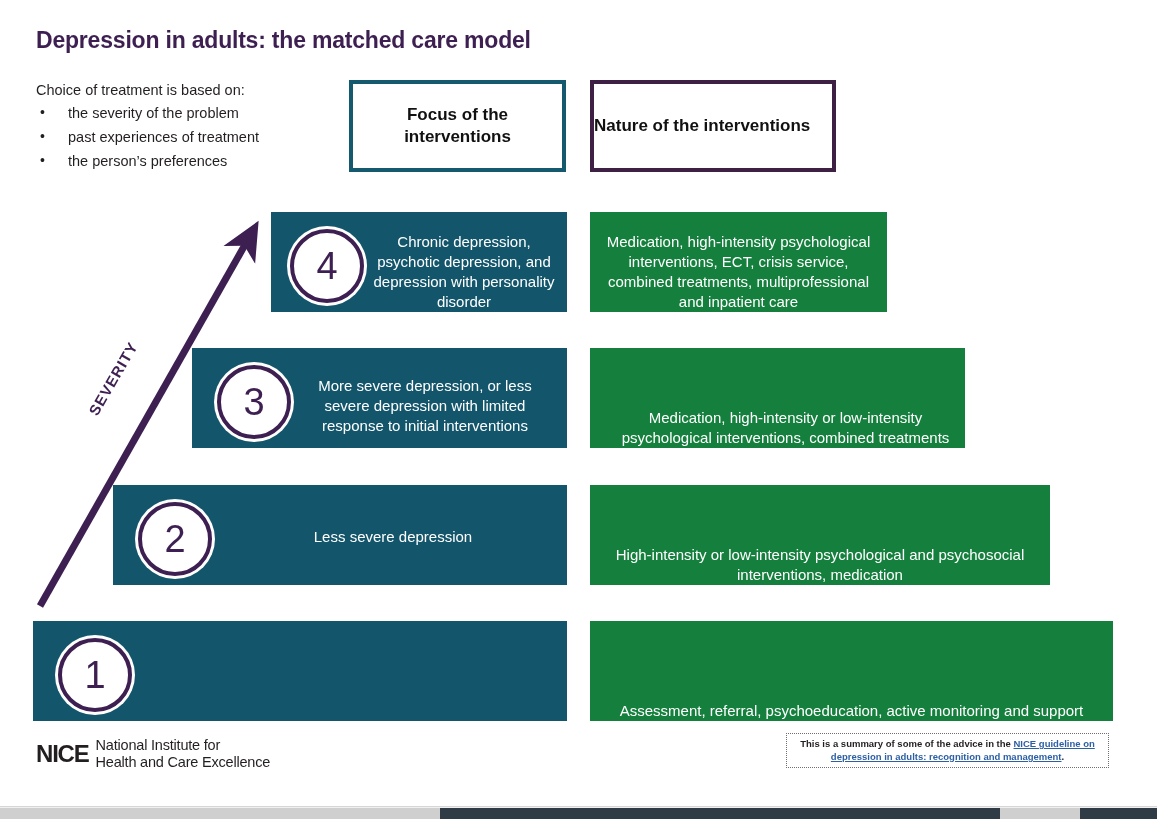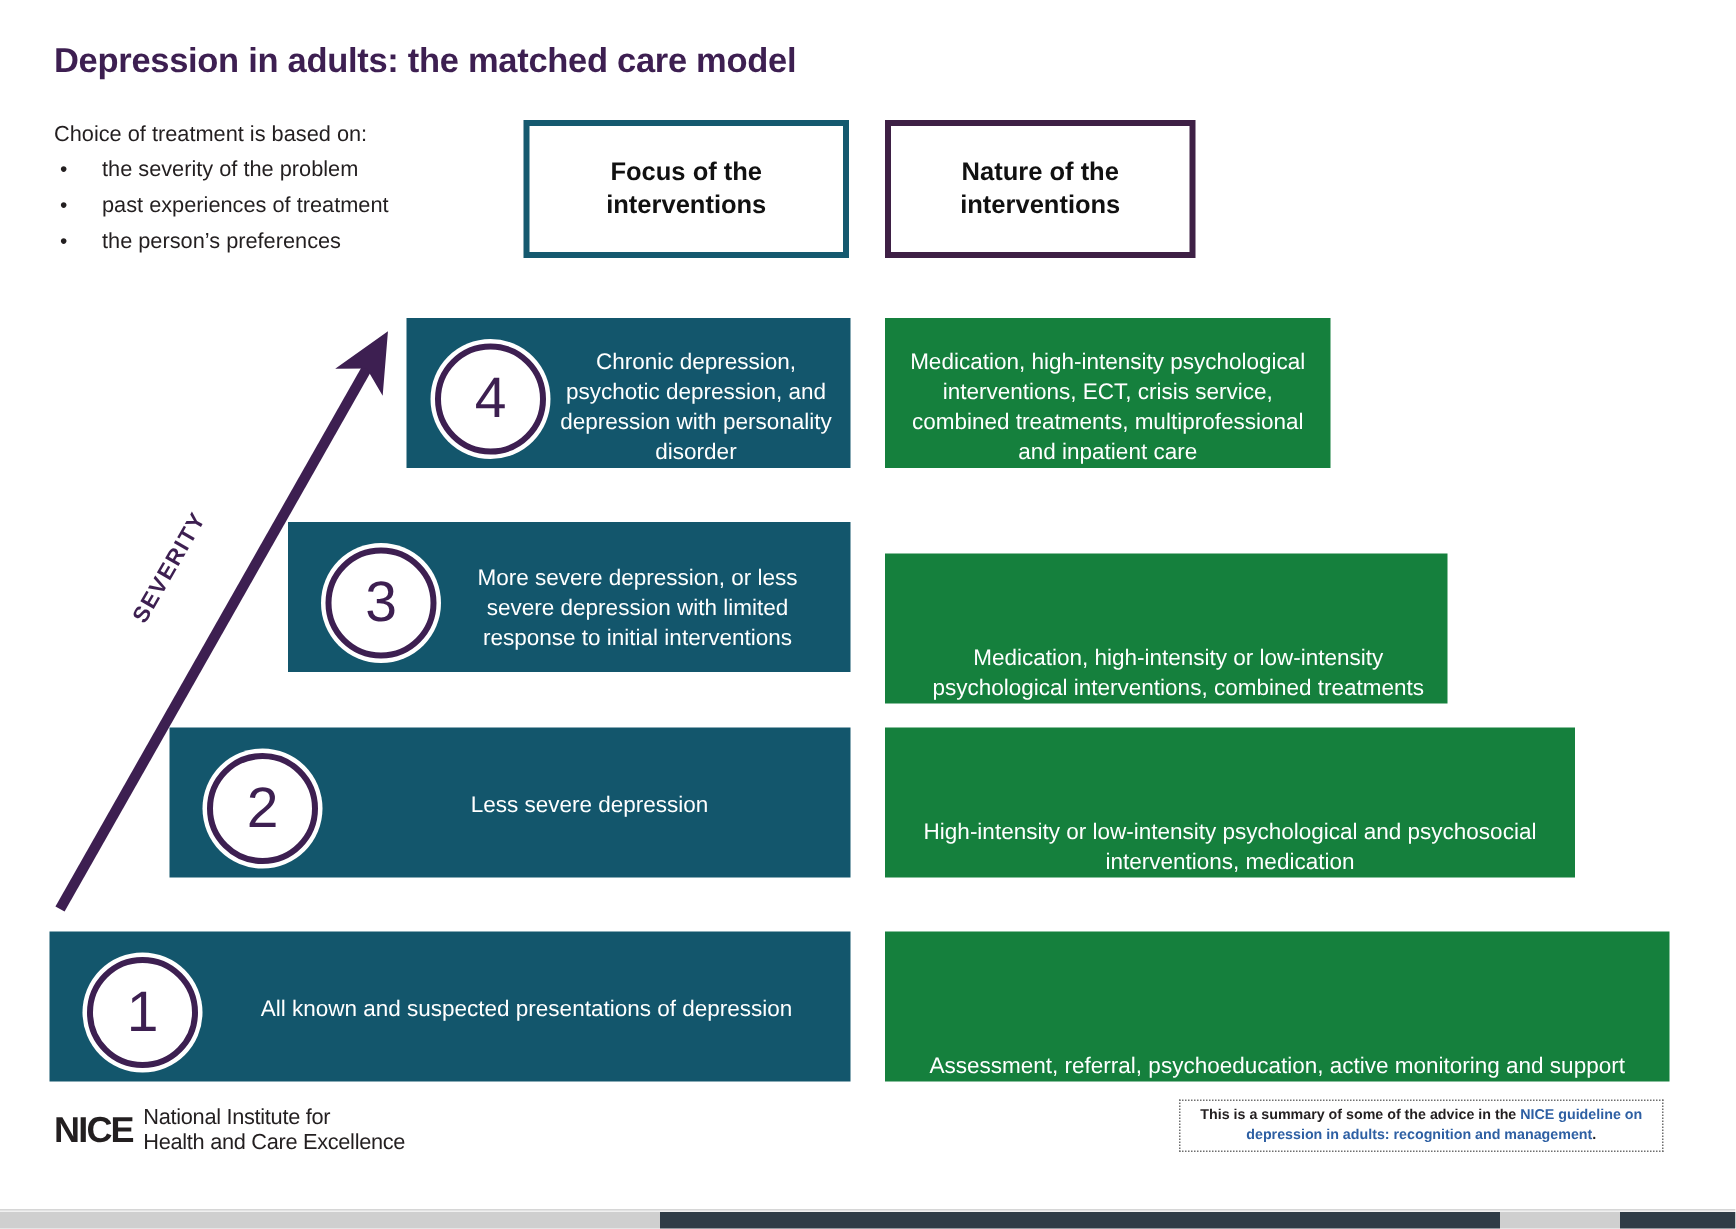--- a/index.html
+++ b/index.html
@@ -87,21 +87,21 @@
   .hdr-focus {
     left: 349px;
     top: 80px;
     width: 217px;
     height: 92px;
     border: 4px solid #15596f;
   }
   .hdr-nature {
     left: 590px;
     top: 80px;
-    width: 207px;
+    width: 246px;
     height: 92px;
     border: 4px solid #3e2045;
   }
 
   
   .arrow-layer {
     position: absolute;
     left: 0;
     top: 0;
     width: 1157px;
@@ -203,20 +203,21 @@
     box-sizing: border-box;
     text-align: center;
     font-size: 9.5px;
     line-height: 1.34;
     color: #231f20;
     font-weight: bold;
   }
   .disclaimer a,
   .disclaimer .lnk {
     color: #2d5fa3;
+    text-decoration: underline;
   }
 
   
   .scrollbar {
     position: absolute;
     left: 0;
     top: 806px;
     width: 1157px;
     height: 13px;
     background: #f0f0f0;
@@ -302,21 +303,21 @@
     </div>
   </div>
 
   <div class="row">
     <div class="focus-bar" style="left:192px; top:348px; width:375px; height:100px;">
       <div class="step-circle" style="left:25px; top:17px; width:66px; height:66px; font-size:38px;">
         <span>3</span>
       </div>
       <div class="focus-text" style="left:110px; top:28px; width:246px;">More severe depression, or less severe depression with limited response to initial interventions</div>
     </div>
-    <div class="nature-bar" style="left:590px; top:369px; width:375px; height:100px;padding-left:16px;">
+    <div class="nature-bar" style="left:590px; top:348px; width:375px; height:100px;padding-left:16px;">
       <div class="nature-text">Medication, high-intensity or low-intensity psychological interventions, combined treatments</div>
     </div>
   </div>
 
   <div class="row">
     <div class="focus-bar" style="left:113px; top:485px; width:454px; height:100px;">
       <div class="step-circle" style="left:25px; top:17px; width:66px; height:66px; font-size:38px;">
         <span>2</span>
       </div>
       <div class="focus-text" style="left:130px; top:42px; width:300px;">Less severe depression</div>
@@ -324,21 +325,20 @@
     <div class="nature-bar" style="left:590px; top:485px; width:460px; height:100px;">
       <div class="nature-text">High-intensity or low-intensity psychological and psychosocial interventions, medication</div>
     </div>
   </div>
 
   <div class="row">
     <div class="focus-bar" style="left:33px; top:621px; width:534px; height:100px;">
       <div class="step-circle" style="left:25px; top:17px; width:66px; height:66px; font-size:38px;">
         <span>1</span>
       </div>
-      <div class="focus-text" style="left:118px; top:42px; width:400px;">All known and suspected presentations of depression</div>
     </div>
     <div class="nature-bar" style="left:590px; top:621px; width:523px; height:100px;">
       <div class="nature-text">Assessment, referral, psychoeducation, active monitoring and support</div>
     </div>
   </div>
 
   <div class="logo">
     <div class="logo-mark">NICE</div>
     <div class="logo-words">
       <div>National Institute for</div>

